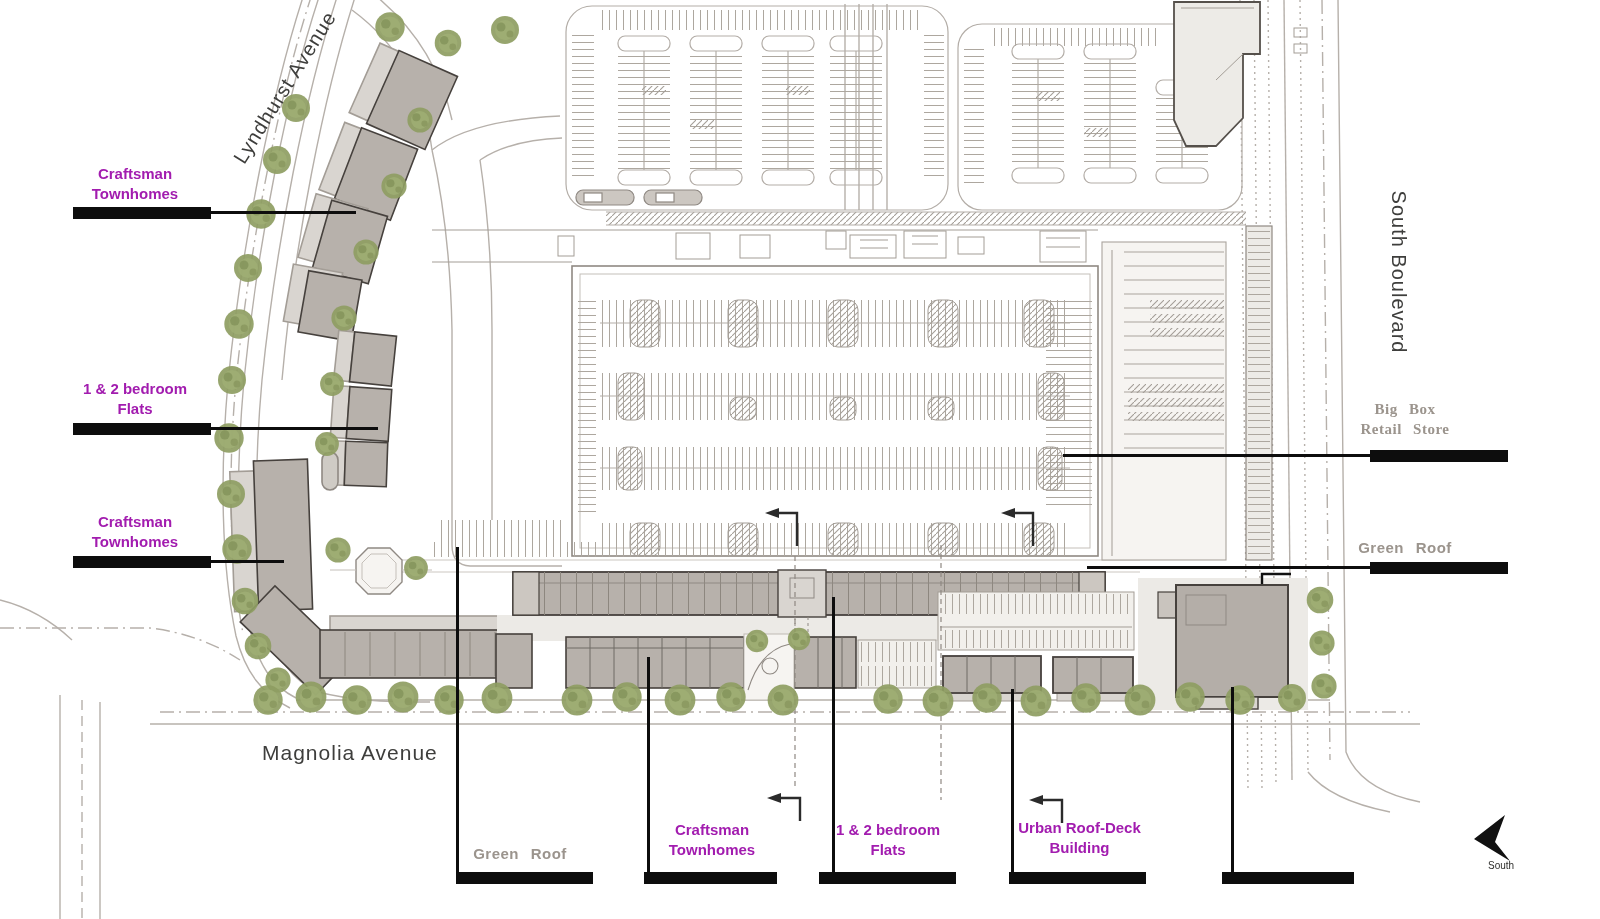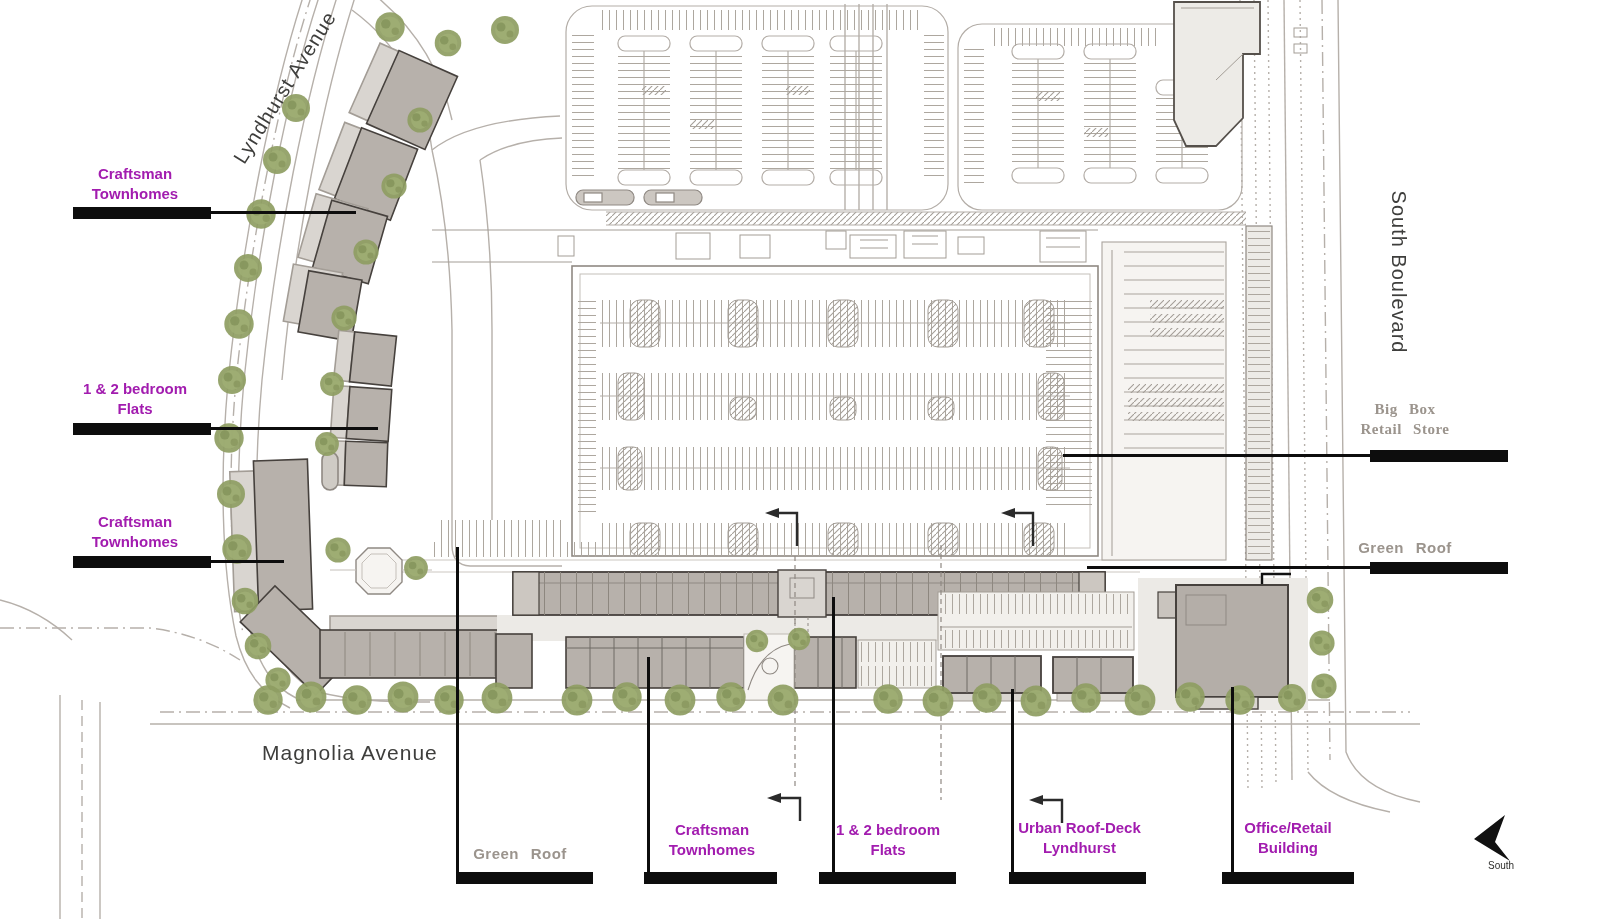--- a/index.html
+++ b/index.html
@@ -454,20 +454,18 @@
 
 <div class="lbl gray" style="left:445px;top:844px;width:150px;">Green Roof</div>
 
 <div class="lbl red" style="left:638px;top:820px;width:148px;">Craftsman
 Townhomes</div>
 
 <div class="lbl red" style="left:813px;top:820px;width:150px;">1 &amp; 2 bedroom
 Flats</div>
 
 <div class="lbl red" style="left:1002px;top:818px;width:155px;">Urban Roof-Deck
-Lyndhurst</div>
-
-<div class="lbl red" style="left:1212px;top:818px;width:152px;">Office/Retail
 Building</div>
 
+
 <div class="north-lbl" style="left:1488px;top:860px;">South</div>
 
 </div>
 
 </body></html>

